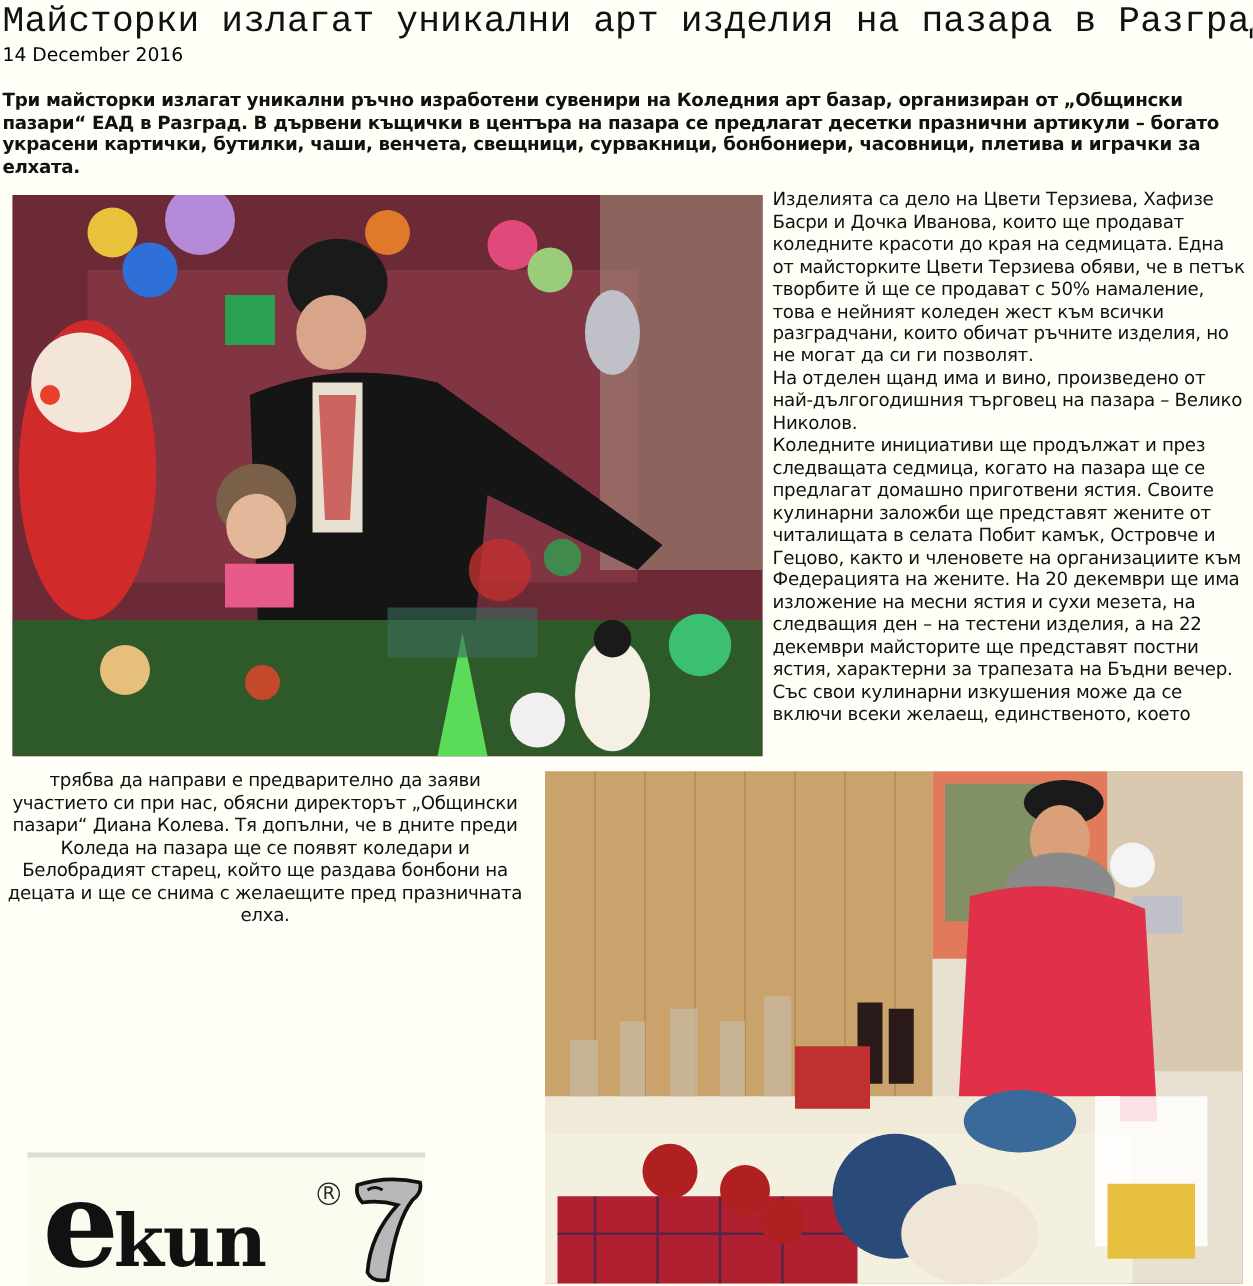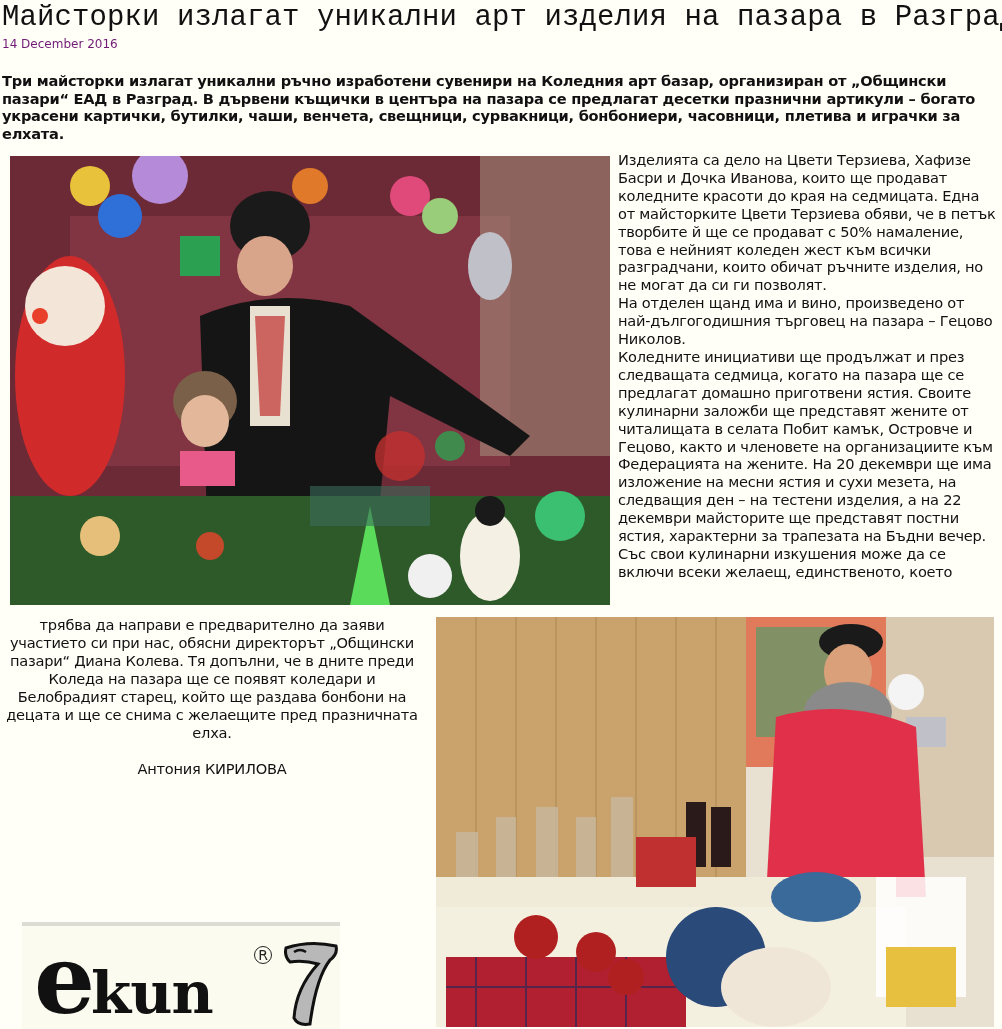--- a/index.html
+++ b/index.html
@@ -12,21 +12,21 @@
   }
   .title {
     position: absolute; left: 2px; top: 0px;
     font-family: Liberation Mono, monospace;
     font-size: 29px; line-height: 36px; color: #111;
     white-space: nowrap; letter-spacing: 0.1px;
   }
   .date {
     position: absolute; left: 2px; top: 36px;
     font-family: "DejaVu Sans", sans-serif;
-    font-size: 12px; line-height: 17px; color: #701a75;
+    font-size: 15px; line-height: 17px; color: #000000;
   }
   .lead {
     position: absolute; left: 2px; top: 72px; width: 990px;
     font-size: 14.6px; line-height: 17.5px; color: #111;
     letter-spacing: -0.25px;
     font-weight: bold;
   }
   .col-right {
     position: absolute; left: 618px; top: 151px; width: 380px;
     font-size: 14.6px; line-height: 17.9px; color: #111;
@@ -106,27 +106,26 @@
     <circle cx="480" cy="355" r="15" fill="#1a1a1a"></circle>
     <circle cx="550" cy="360" r="25" fill="#3ac070"></circle>
     <rect x="300" y="330" width="120" height="40" fill="#3a6a5a" opacity="0.6"></rect>
     <circle cx="390" cy="300" r="25" fill="#c03030" opacity="0.8"></circle>
     <circle cx="440" cy="290" r="15" fill="#30a050" opacity="0.8"></circle>
   </svg>
 </div>
 
 <div class="col-right">
   <p>Изделията са дело на Цвети Терзиева, Хафизе Басри и Дочка Иванова, които ще продават коледните красоти до края на седмицата. Една от майсторките Цвети Терзиева обяви, че в петък творбите й ще се продават с 50% намаление, това е нейният коледен жест към всички разградчани, които обичат ръчните изделия, но не могат да си ги позволят.</p>
-  <p>На отделен щанд има и вино, произведено от най-дългогодишния търговец на пазара – Гецово Николов.</p>
+  <p>На отделен щанд има и вино, произведено от най-дългогодишния търговец на пазара – Велико Николов.</p>
   <p>Коледните инициативи ще продължат и през следващата седмица, когато на пазара ще се предлагат домашно приготвени ястия. Своите кулинарни заложби ще представят жените от читалищата в селата Побит камък, Островче и Гецово, както и членовете на организациите към Федерацията на жените. На 20 декември ще има изложение на месни ястия и сухи мезета, на следващия ден – на тестени изделия, а на 22 декември майсторите ще представят постни ястия, характерни за трапезата на Бъдни вечер. Със свои кулинарни изкушения може да се включи всеки желаещ, единственото, което</p>
 </div>
 
 <div class="col-left">
   <p>трябва да направи е предварително да заяви участието си при нас, обясни директорът „Общински пазари“ Диана Колева. Тя допълни, че в дните преди Коледа на пазара ще се появят коледари и Белобрадият старец, който ще раздава бонбони на децата и ще се снима с желаещите пред празничната елха.</p>
-  <p class="byline">Антония КИРИЛОВА</p>
 </div>
 
 <div class="photo photo-2">
   <svg viewBox="0 0 558 410" preserveAspectRatio="none">
     <rect width="558" height="410" fill="#e8e0d0"></rect>
     <rect x="0" y="0" width="310" height="280" fill="#c9a36b"></rect>
     <g stroke="#a88450" stroke-width="1.5" opacity="0.6">
       <line x1="40" y1="0" x2="40" y2="280"></line>
         <line x1="80" y1="0" x2="80" y2="280"></line>
       <line x1="120" y1="0" x2="120" y2="280"></line>

